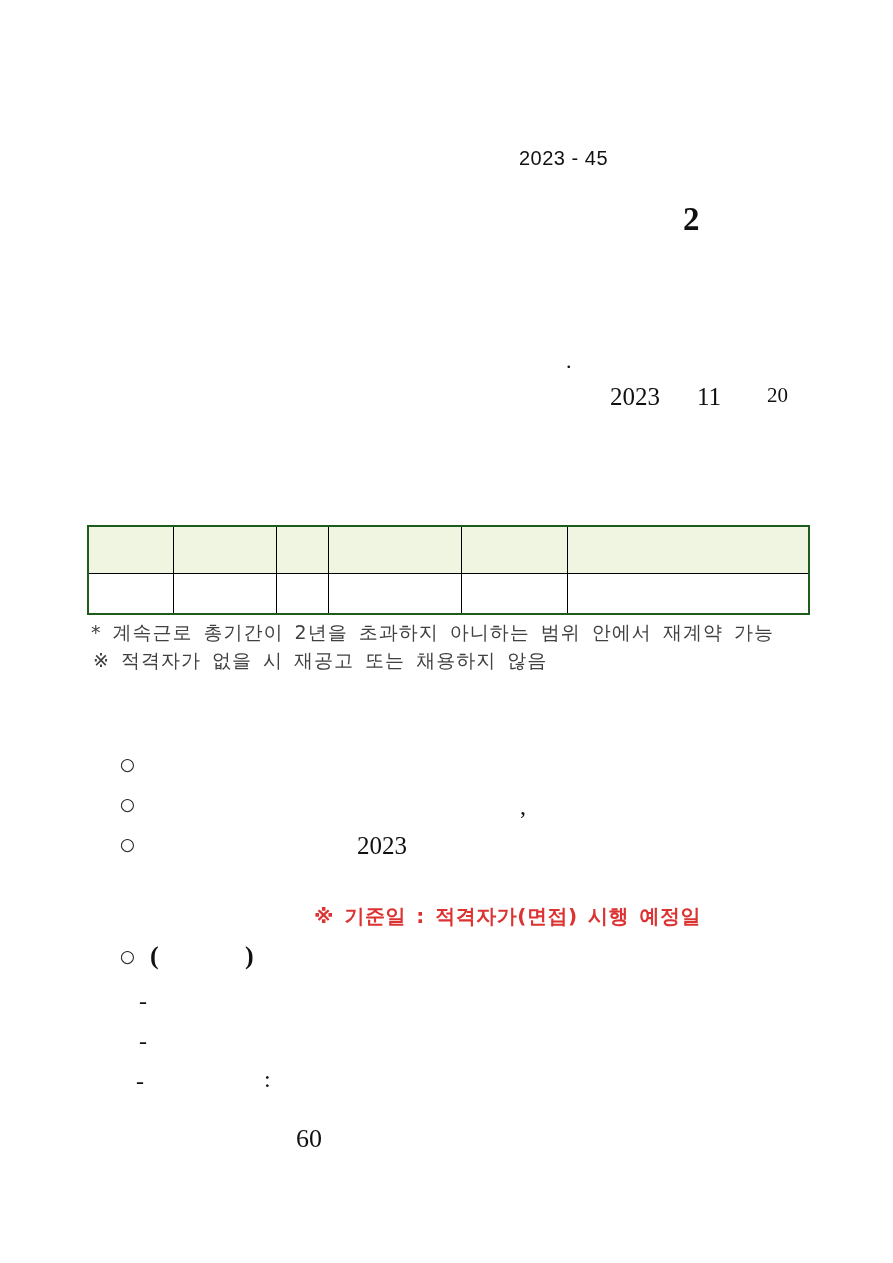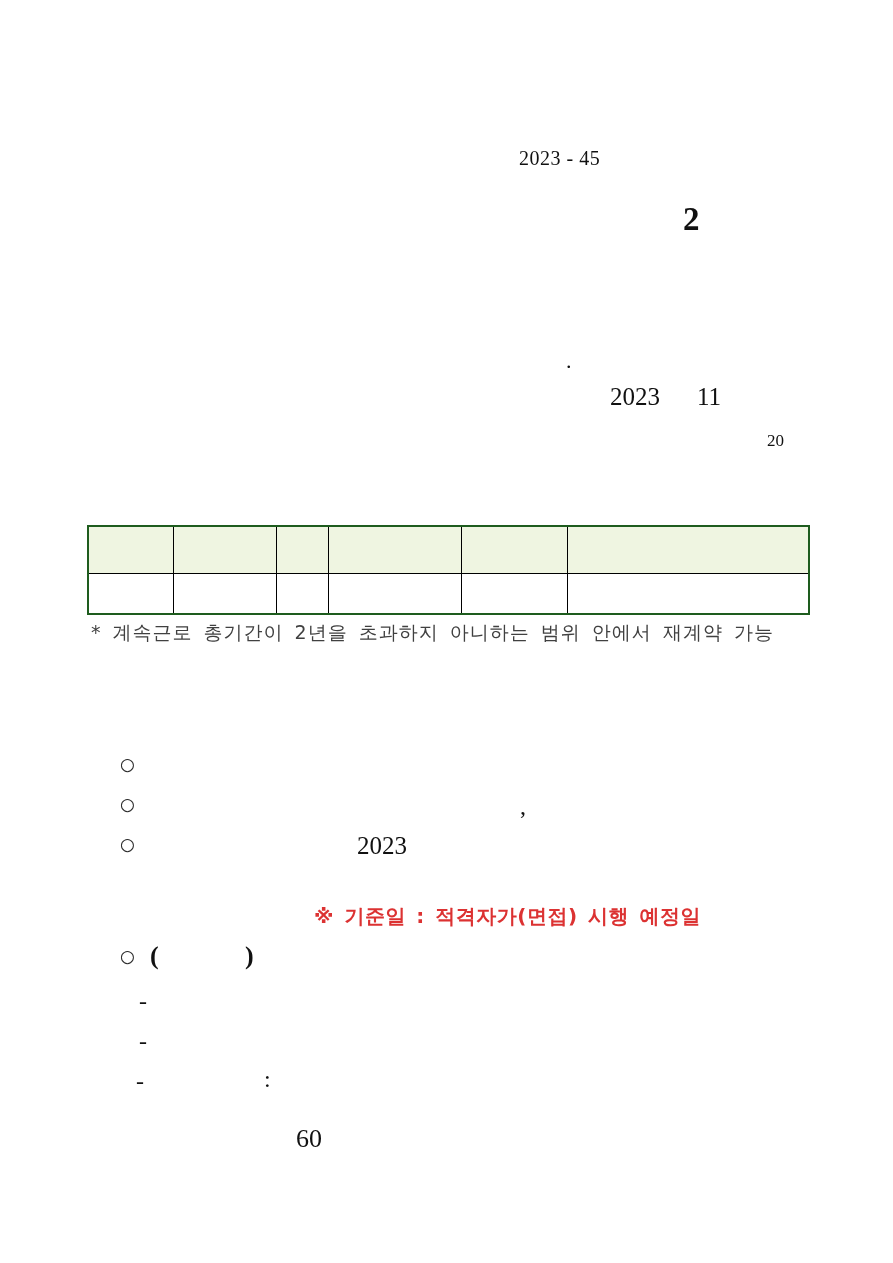--- a/index.html
+++ b/index.html
@@ -16,36 +16,36 @@
     font-family: "Liberation Serif", serif;
     color: #111111;
   }
   .abs { position: absolute; white-space: nowrap; }
 
   
   .doc-number {
     left: 519px; top: 147px;
     font-size: 20px;
     letter-spacing: 0.5px;
-    font-family: Liberation Serif, serif;
+    font-family: Liberation Sans, sans-serif;
   }
   .headline-number {
     left: 683px; top: 201px;
     font-size: 33px;
     font-weight: bold;
     font-family: "Liberation Serif", serif;
   }
   .period-dot {
     left: 566px; top: 348px;
     font-size: 22px;
     font-family: "Liberation Serif", serif;
   }
   .date-year  { left: 610px; top: 383px; font-size: 25px; }
   .date-month { left: 697px; top: 383px; font-size: 25px; }
-  .date-day   { left: 767px; top: 383px; font-size: 17px; margin-top: 48px; }
+  .date-day   { left: 767px; top: 383px; font-size: 21px; }
   .date-part  { font-family: "Liberation Serif", serif; }
 
   
   .info-table {
     position: absolute;
     left: 87px; top: 525px;
     width: 721px;
     border-collapse: collapse;
     table-layout: fixed;
     border: 2px solid #1e5c1e;
@@ -154,20 +154,21 @@
         <td></td>
         <td></td>
         <td></td>
         <td></td>
         <td></td>
       </tr>
     </tbody>
   </table>
 
   <div class="abs note note1">* 계속근로 총기간이 2년을 초과하지 아니하는 범위 안에서 재계약 가능</div>
+  <div class="abs note note2">※ 적격자가 없을 시 재공고 또는 채용하지 않음</div>
 
   <span class="abs bullet bullet1">○</span>
   <span class="abs bullet bullet2">○</span>
   <span class="abs line2-comma">,</span>
   <span class="abs bullet bullet3">○</span>
   <span class="abs line3-year">2023</span>
 
   <div class="abs red-note">※ 기준일 : 적격자가(면접) 시행 예정일</div>
 
   <span class="abs bullet detail-bullet">○</span>

